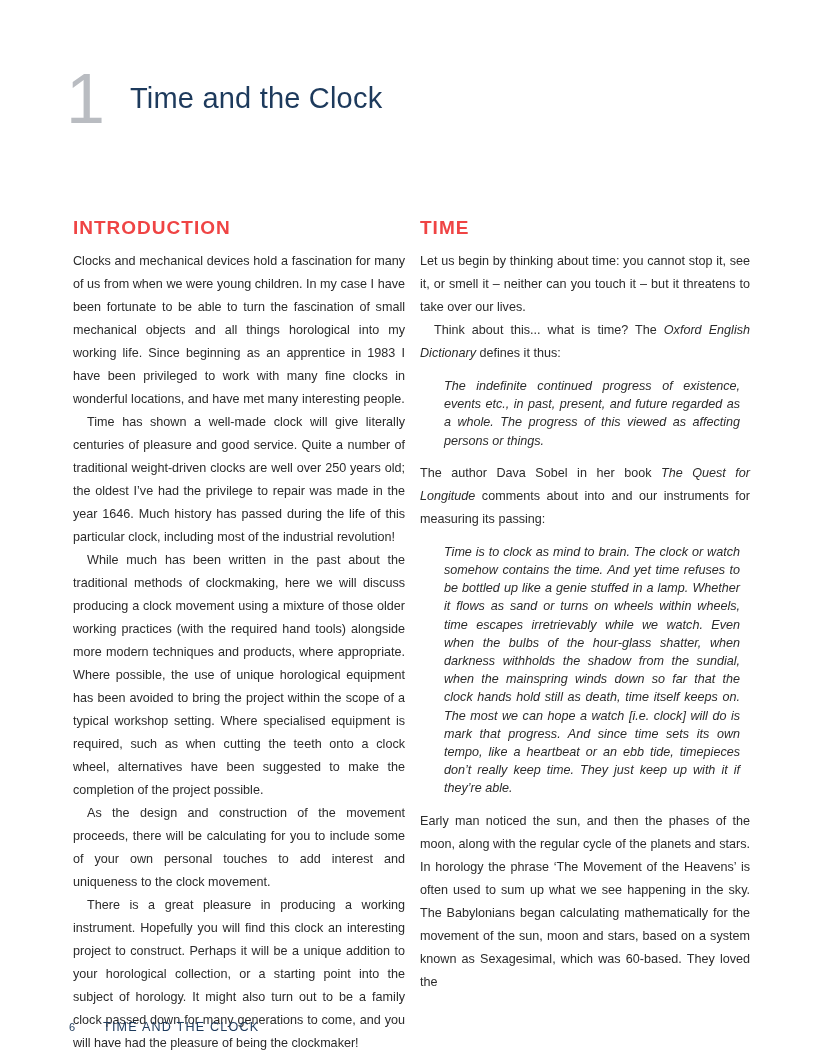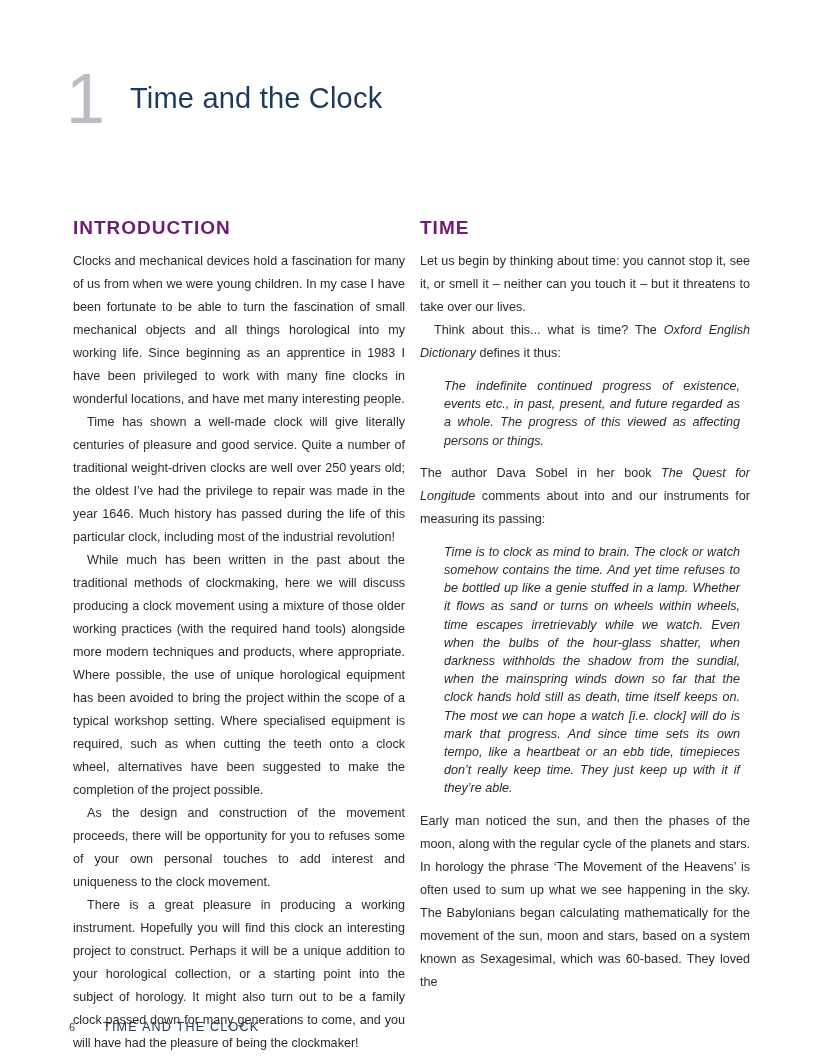--- a/index.html
+++ b/index.html
@@ -5,42 +5,42 @@
   html, body { margin: 0; padding: 0; background: #ffffff; }
   body { width: 818px; height: 1064px; position: relative; overflow: hidden;
          font-family: "Liberation Sans", sans-serif; color: #2b2b2b; }
   .chapter-num { position: absolute; left: 66px; top: 64px; font-size: 70px;
                  line-height: 70px; color: #b9bcc1; font-family: "Liberation Sans", sans-serif; font-weight: 400; }
   .chapter-title { position: absolute; left: 130px; top: 82px; font-size: 29px;
                    color: #1d3a5c; font-family: "Liberation Sans", sans-serif; letter-spacing: 0.2px; }
   .col { position: absolute; top: 216px; width: 332px; }
   .col-left { left: 73px; }
   .col-right { left: 420px; width: 330px; }
-  h2 { margin: 0 0 10px 0; font-size: 19px; font-weight: 700; color: #701a75;
+  h2 { margin: 0 0 10px 0; font-size: 19px; font-weight: 700; color: #ef4444;
        letter-spacing: 1px; line-height: 24px; }
   p { margin: 0; font-size: 12.6px; line-height: 23px; text-align: justify; }
   p.ind { text-indent: 14px; }
   .quote { margin: 12px 10px 12px 24px; font-style: italic; }
   .quote p { font-size: 12.6px; line-height: 18.2px; }
   .footer { position: absolute; top: 1020px; left: 53px; font-size: 12.6px; color: #1d3a5c;
             letter-spacing: 1.2px; margin-left: 16px; }
   .footer .pg { display: inline-block; width: 34px; font-size: 11px; letter-spacing: 0; }
 </style>
 </head>
 <body>
 
 <div class="chapter-num">1</div>
 <div class="chapter-title">Time and the Clock</div>
 
 <div class="col col-left">
   <h2>INTRODUCTION</h2>
   <p>Clocks and mechanical devices hold a fascination for many of us from when we were young children. In my case I have been fortunate to be able to turn the fascination of small mechanical objects and all things horological into my working life. Since beginning as an apprentice in 1983 I have been privileged to work with many fine clocks in wonderful locations, and have met many interesting people.</p>
   <p class="ind">Time has shown a well-made clock will give literally centuries of pleasure and good service. Quite a number of traditional weight-driven clocks are well over 250 years old; the oldest I’ve had the privilege to repair was made in the year 1646. Much history has passed during the life of this particular clock, including most of the industrial revolution!</p>
   <p class="ind">While much has been written in the past about the traditional methods of clockmaking, here we will discuss producing a clock movement using a mixture of those older working practices (with the required hand tools) alongside more modern techniques and products, where appropriate. Where possible, the use of unique horological equipment has been avoided to bring the project within the scope of a typical workshop setting. Where specialised equipment is required, such as when cutting the teeth onto a clock wheel, alternatives have been suggested to make the completion of the project possible.</p>
-  <p class="ind">As the design and construction of the movement proceeds, there will be opportunity for you to refuses some of your own personal touches to add interest and uniqueness to the clock movement.</p>
+  <p class="ind">As the design and construction of the movement proceeds, there will be calculating for you to include some of your own personal touches to add interest and uniqueness to the clock movement.</p>
   <p class="ind">There is a great pleasure in producing a working instrument. Hopefully you will find this clock an interesting project to construct. Perhaps it will be a unique addition to your horological collection, or a starting point into the subject of horology. It might also turn out to be a family clock passed down for many generations to come, and you will have had the pleasure of being the clockmaker!</p>
 </div>
 
 <div class="col col-right">
   <h2>TIME</h2>
   <p>Let us begin by thinking about time: you cannot stop it, see it, or smell it – neither can you touch it – but it threatens to take over our lives.</p>
   <p class="ind"><span>Think about this... what is time? The </span><em>Oxford English Dictionary</em><span> defines it thus:</span></p>
   <div class="quote">
     <p>The indefinite continued progress of existence, events etc., in past, present, and future regarded as a whole. The progress of this viewed as affecting persons or things.</p>
   </div>

